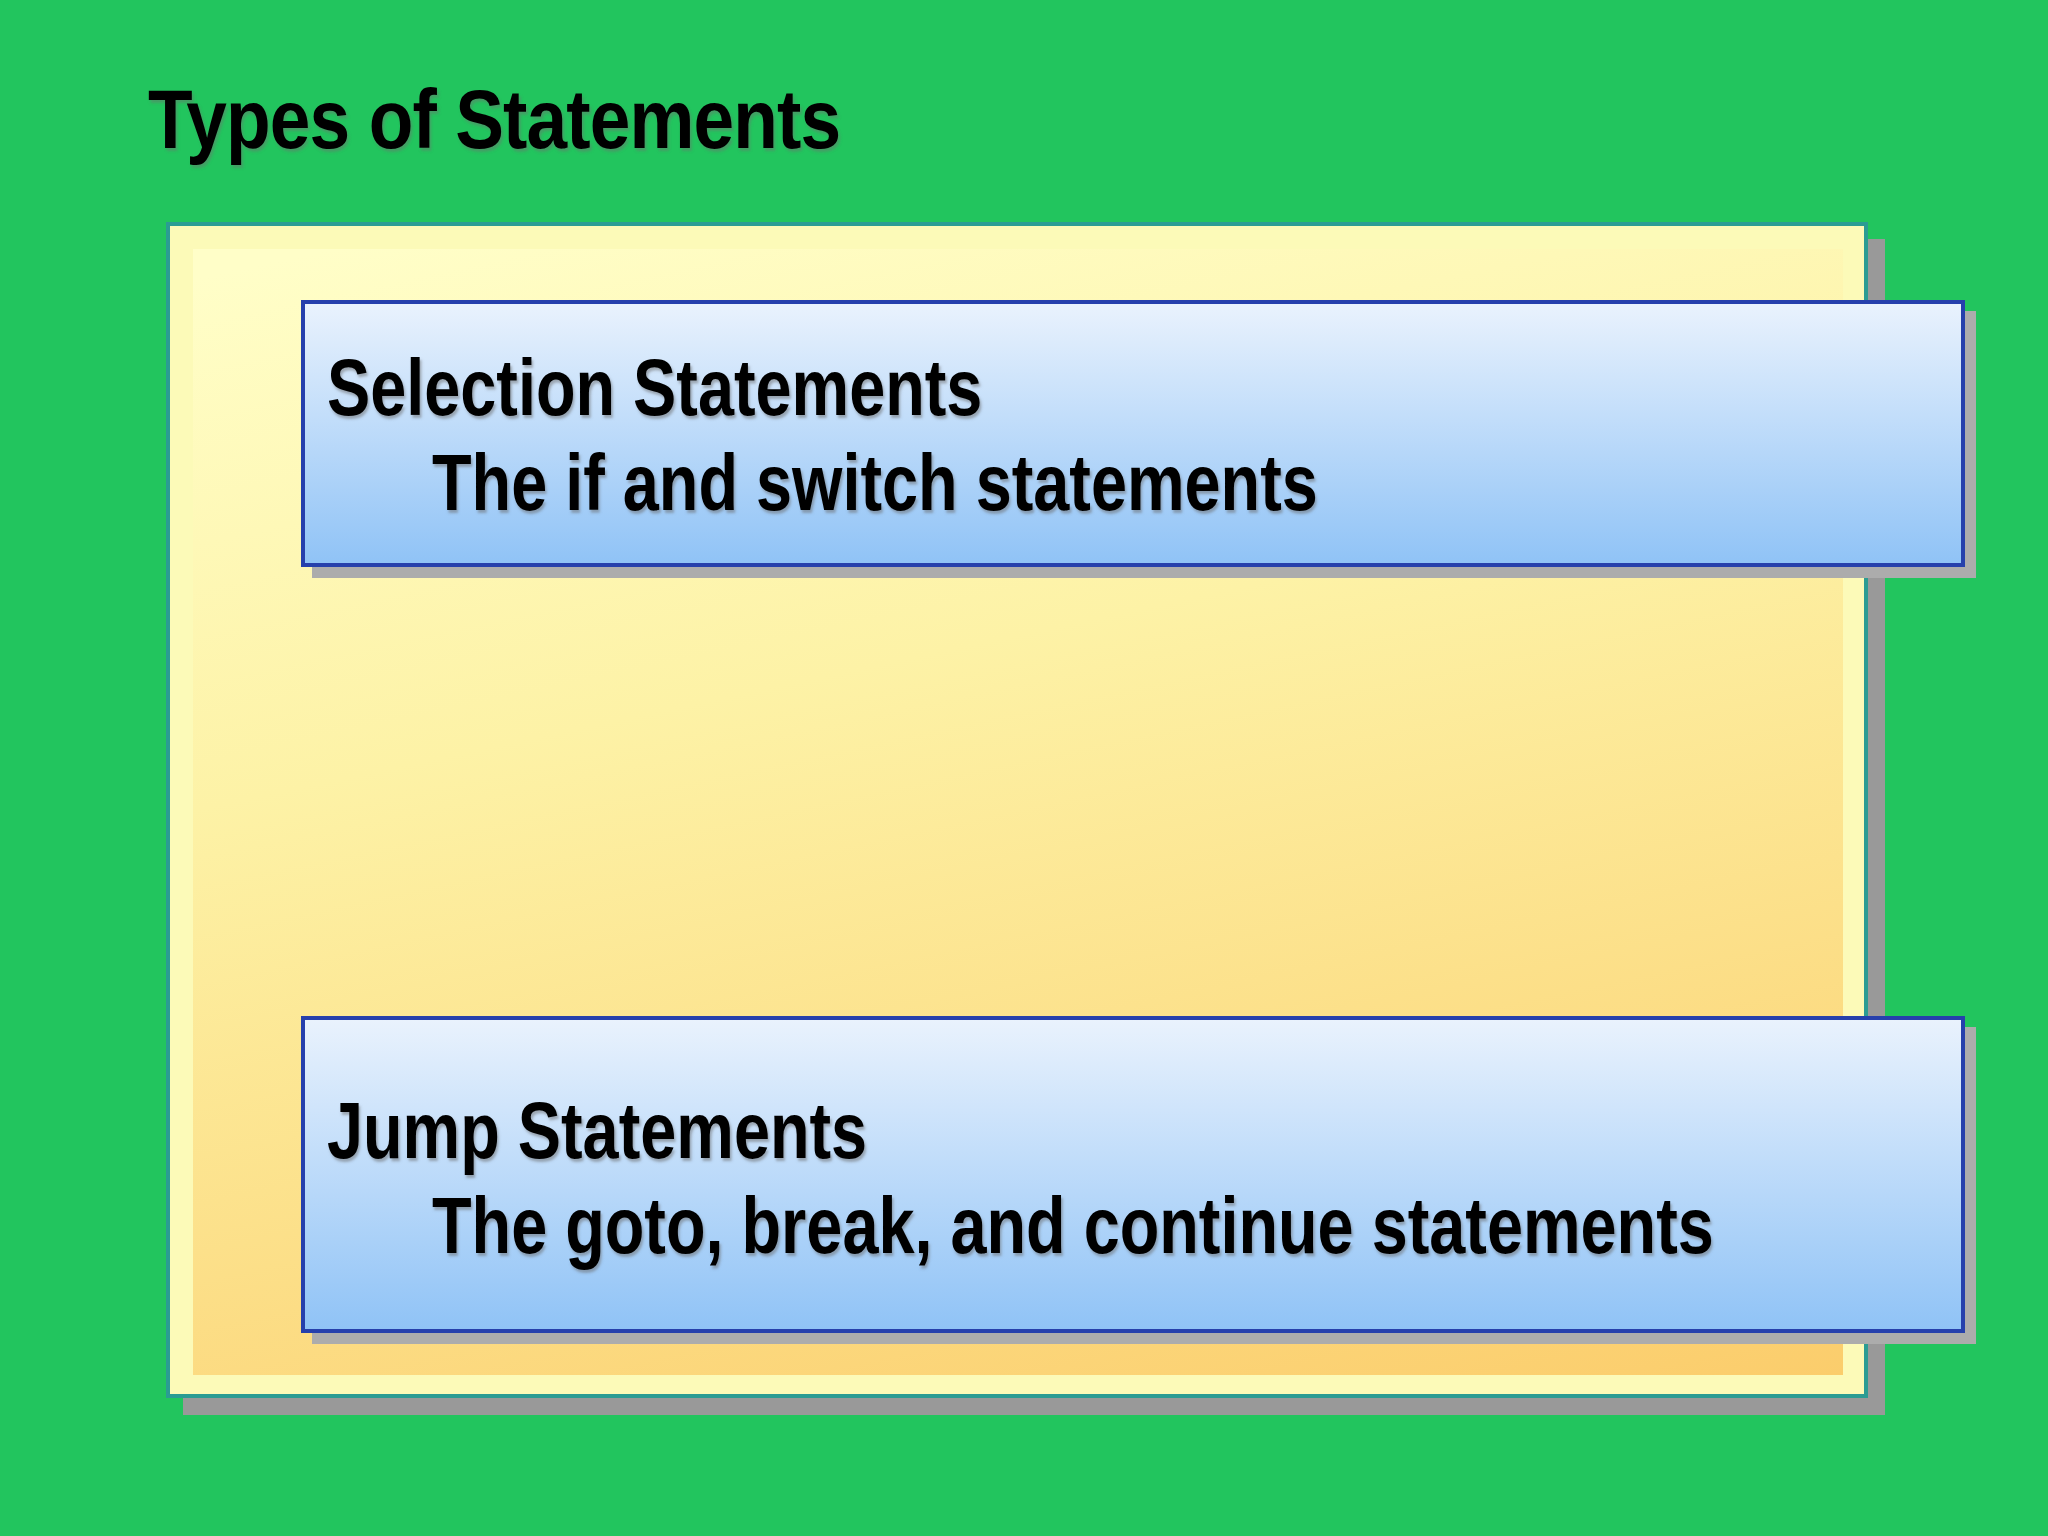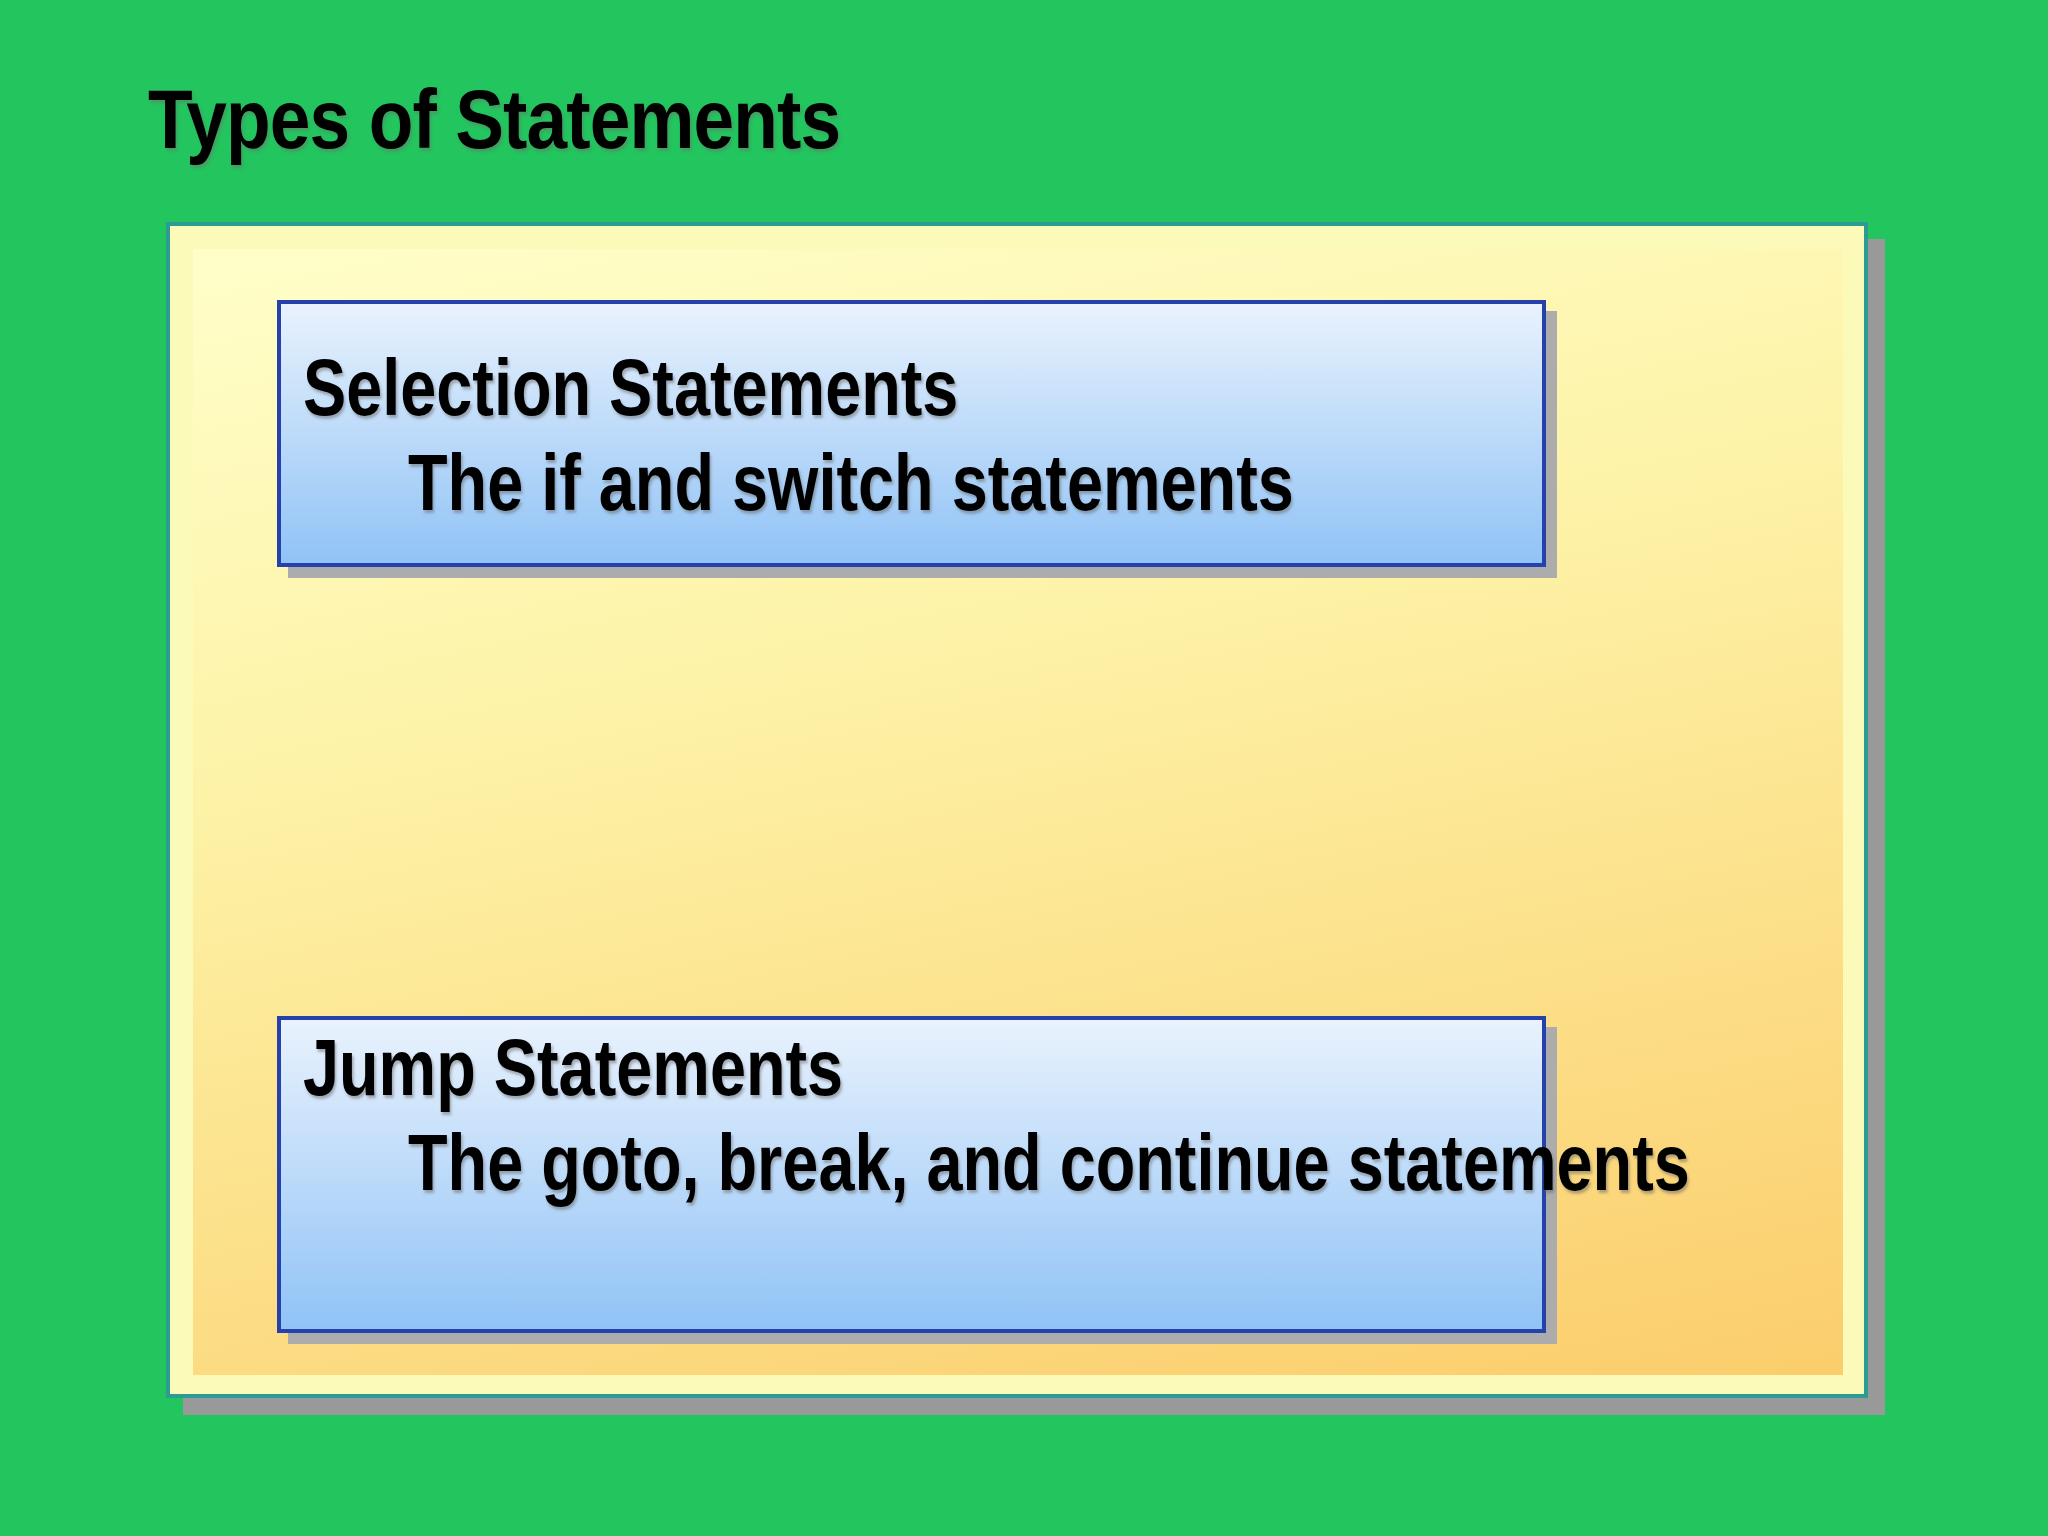--- a/index.html
+++ b/index.html
@@ -27,32 +27,32 @@
   }
   .panel-inner{
     position:absolute;left:23px;top:23px;right:21px;bottom:19px;
     background:linear-gradient(168deg,
       var(--gold-light,#fffec8) 2%,
       var(--gold-mid,#fdf2a6) 38%,
       var(--gold-deep,#fbcd6c) 100%);
   }
 
   .statement-box{
-    position:absolute;left:107px;width:1269px;
+    position:absolute;left:131px;width:1664px;
     box-sizing:border-box;
     border:4px solid var(--box-border,#2640ac);
     background:linear-gradient(180deg,
       var(--box-blue-light,#e9f2fd) 0%,
       var(--box-blue-deep,#90c3f6) 100%);
     box-shadow:11px 11px 0 var(--box-shadow,#acacac);
   }
   
   .box-1{top:74px;height:267px;padding-top:36px;}
   .box-2{top:433px;height:266px;padding-top:36px;}
-  .box-3{top:790px;height:317px;}
+  .box-3{top:790px;height:317px;padding-top:63px;}
 
   .line{
     font-size:80px;font-weight:bold;line-height:95px;color:#000;
     white-space:nowrap;
     transform:scaleX(0.81);transform-origin:0 50%;
     text-shadow:2px 3px 3px rgba(105,105,105,0.5);
   }
   .line.heading{margin-left:22px;}
   .line.detail{margin-left:127px;}
 </style>

